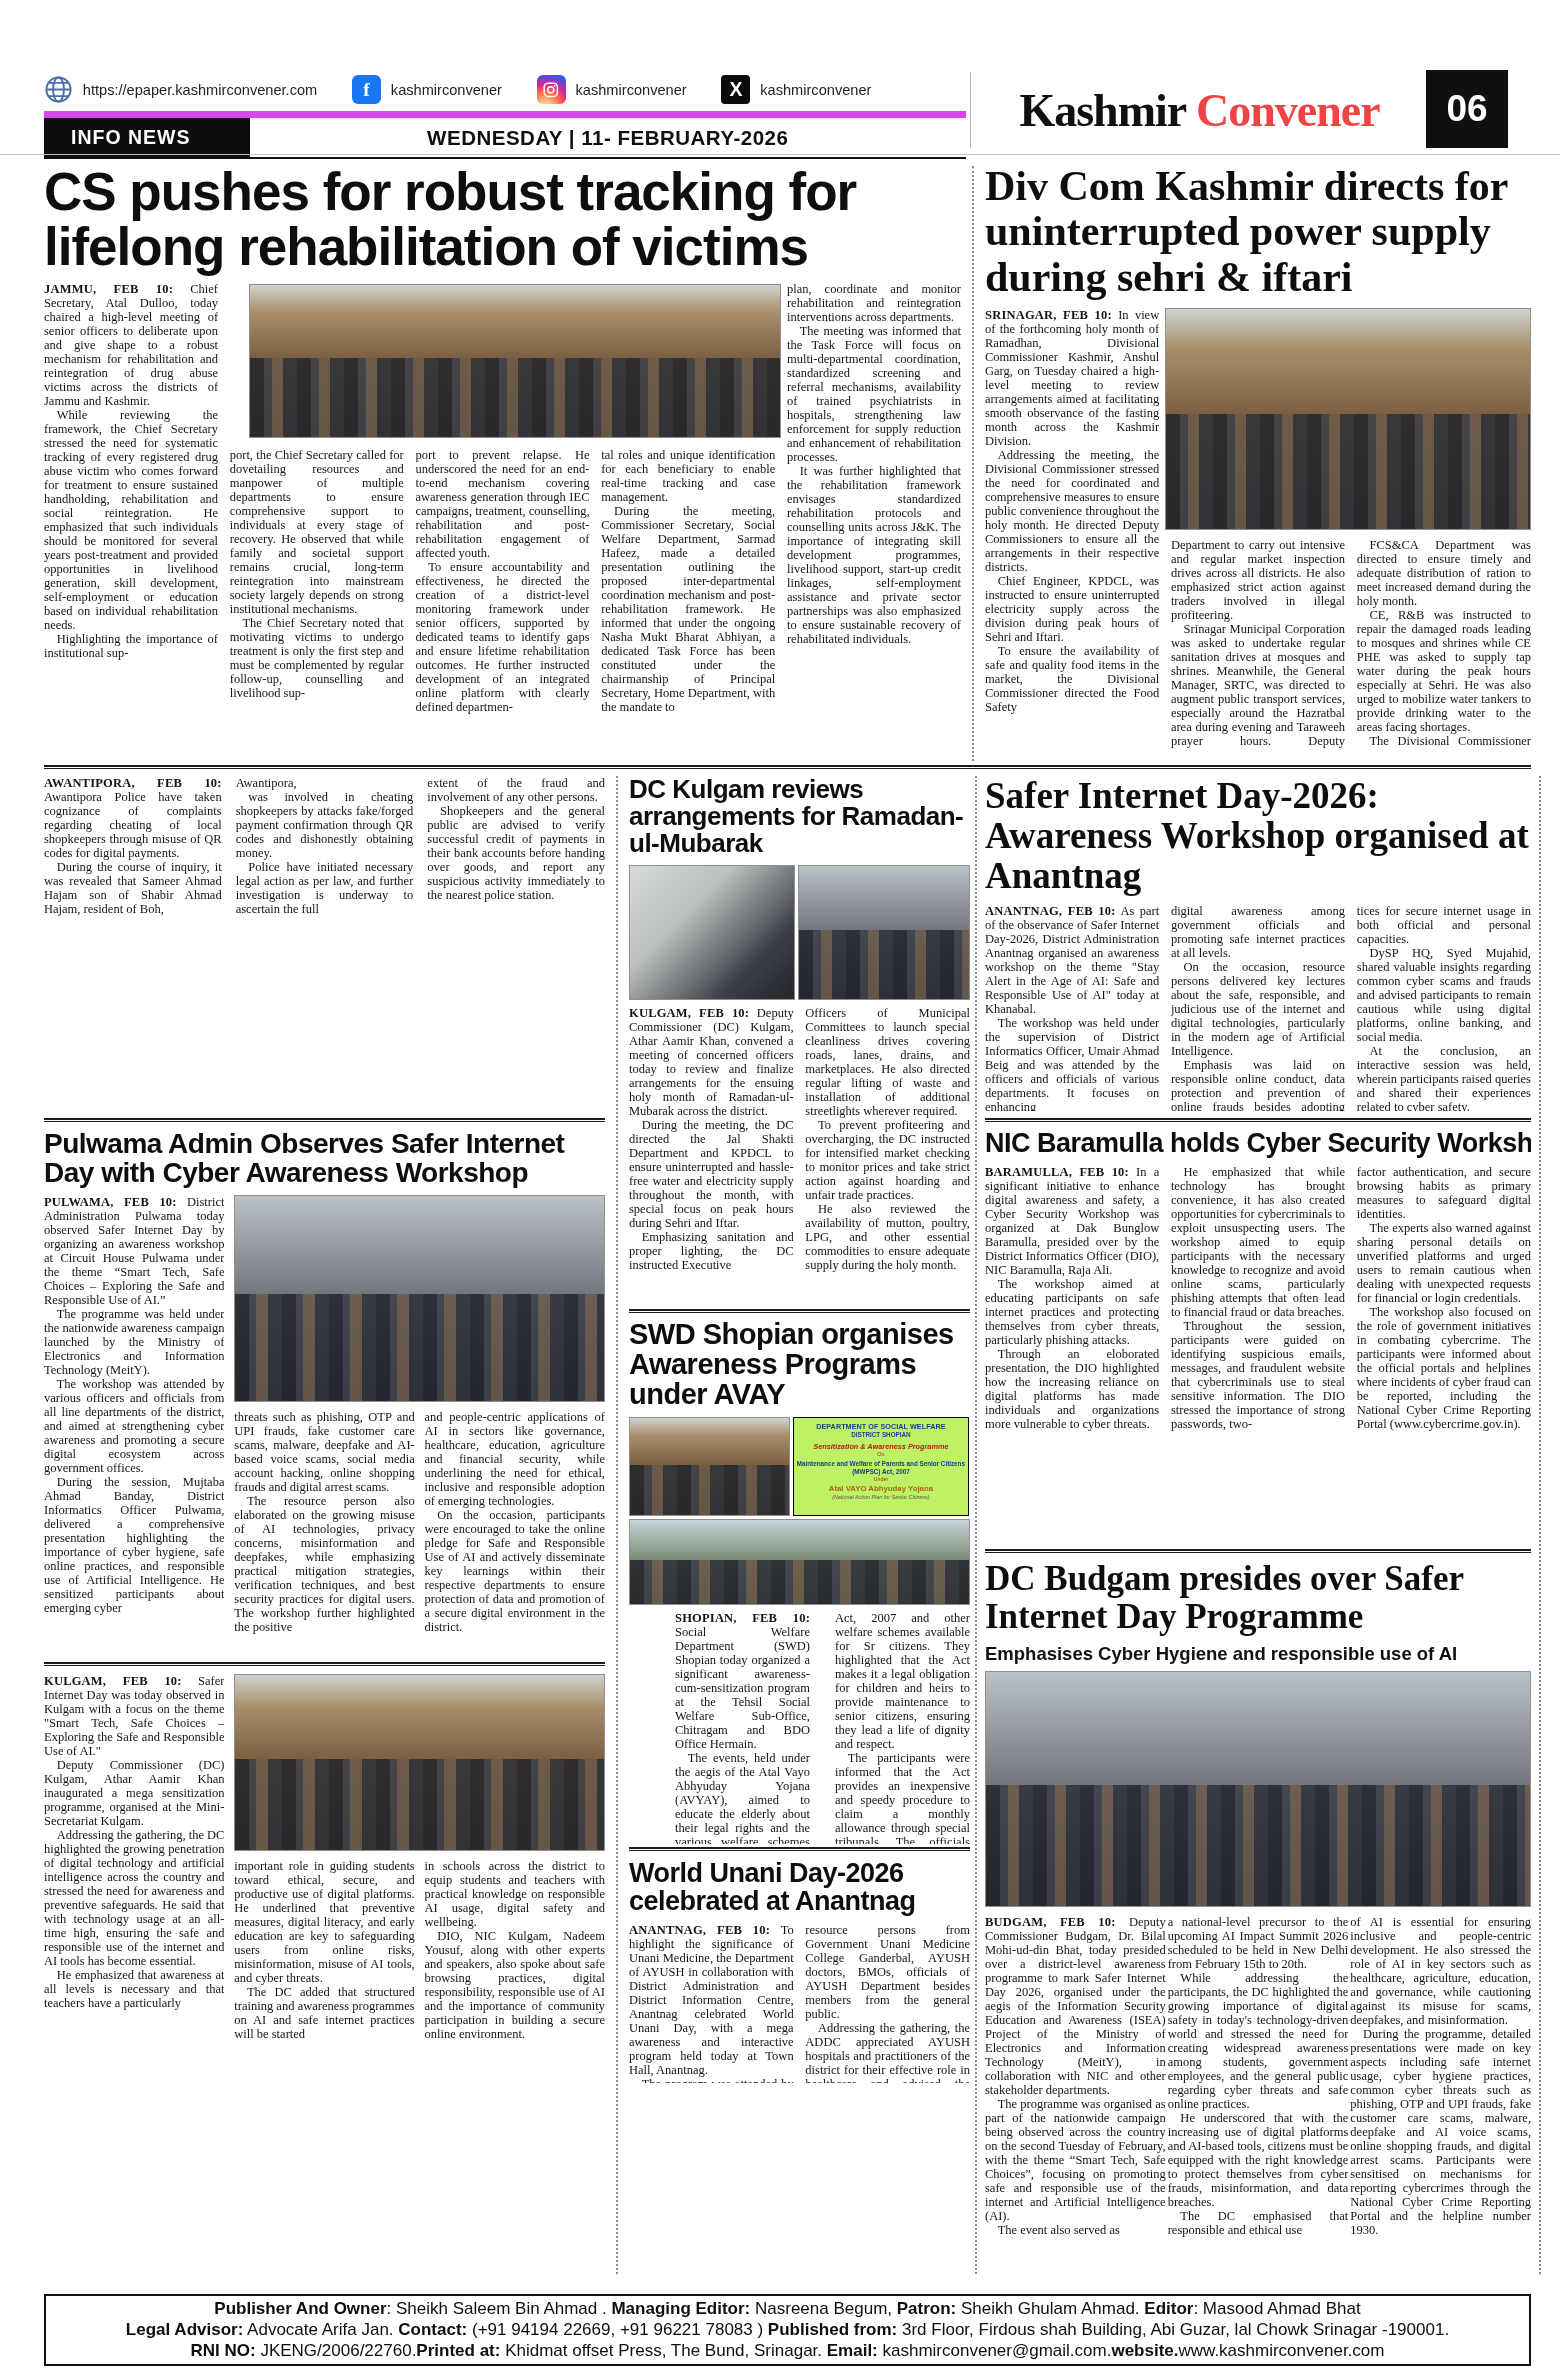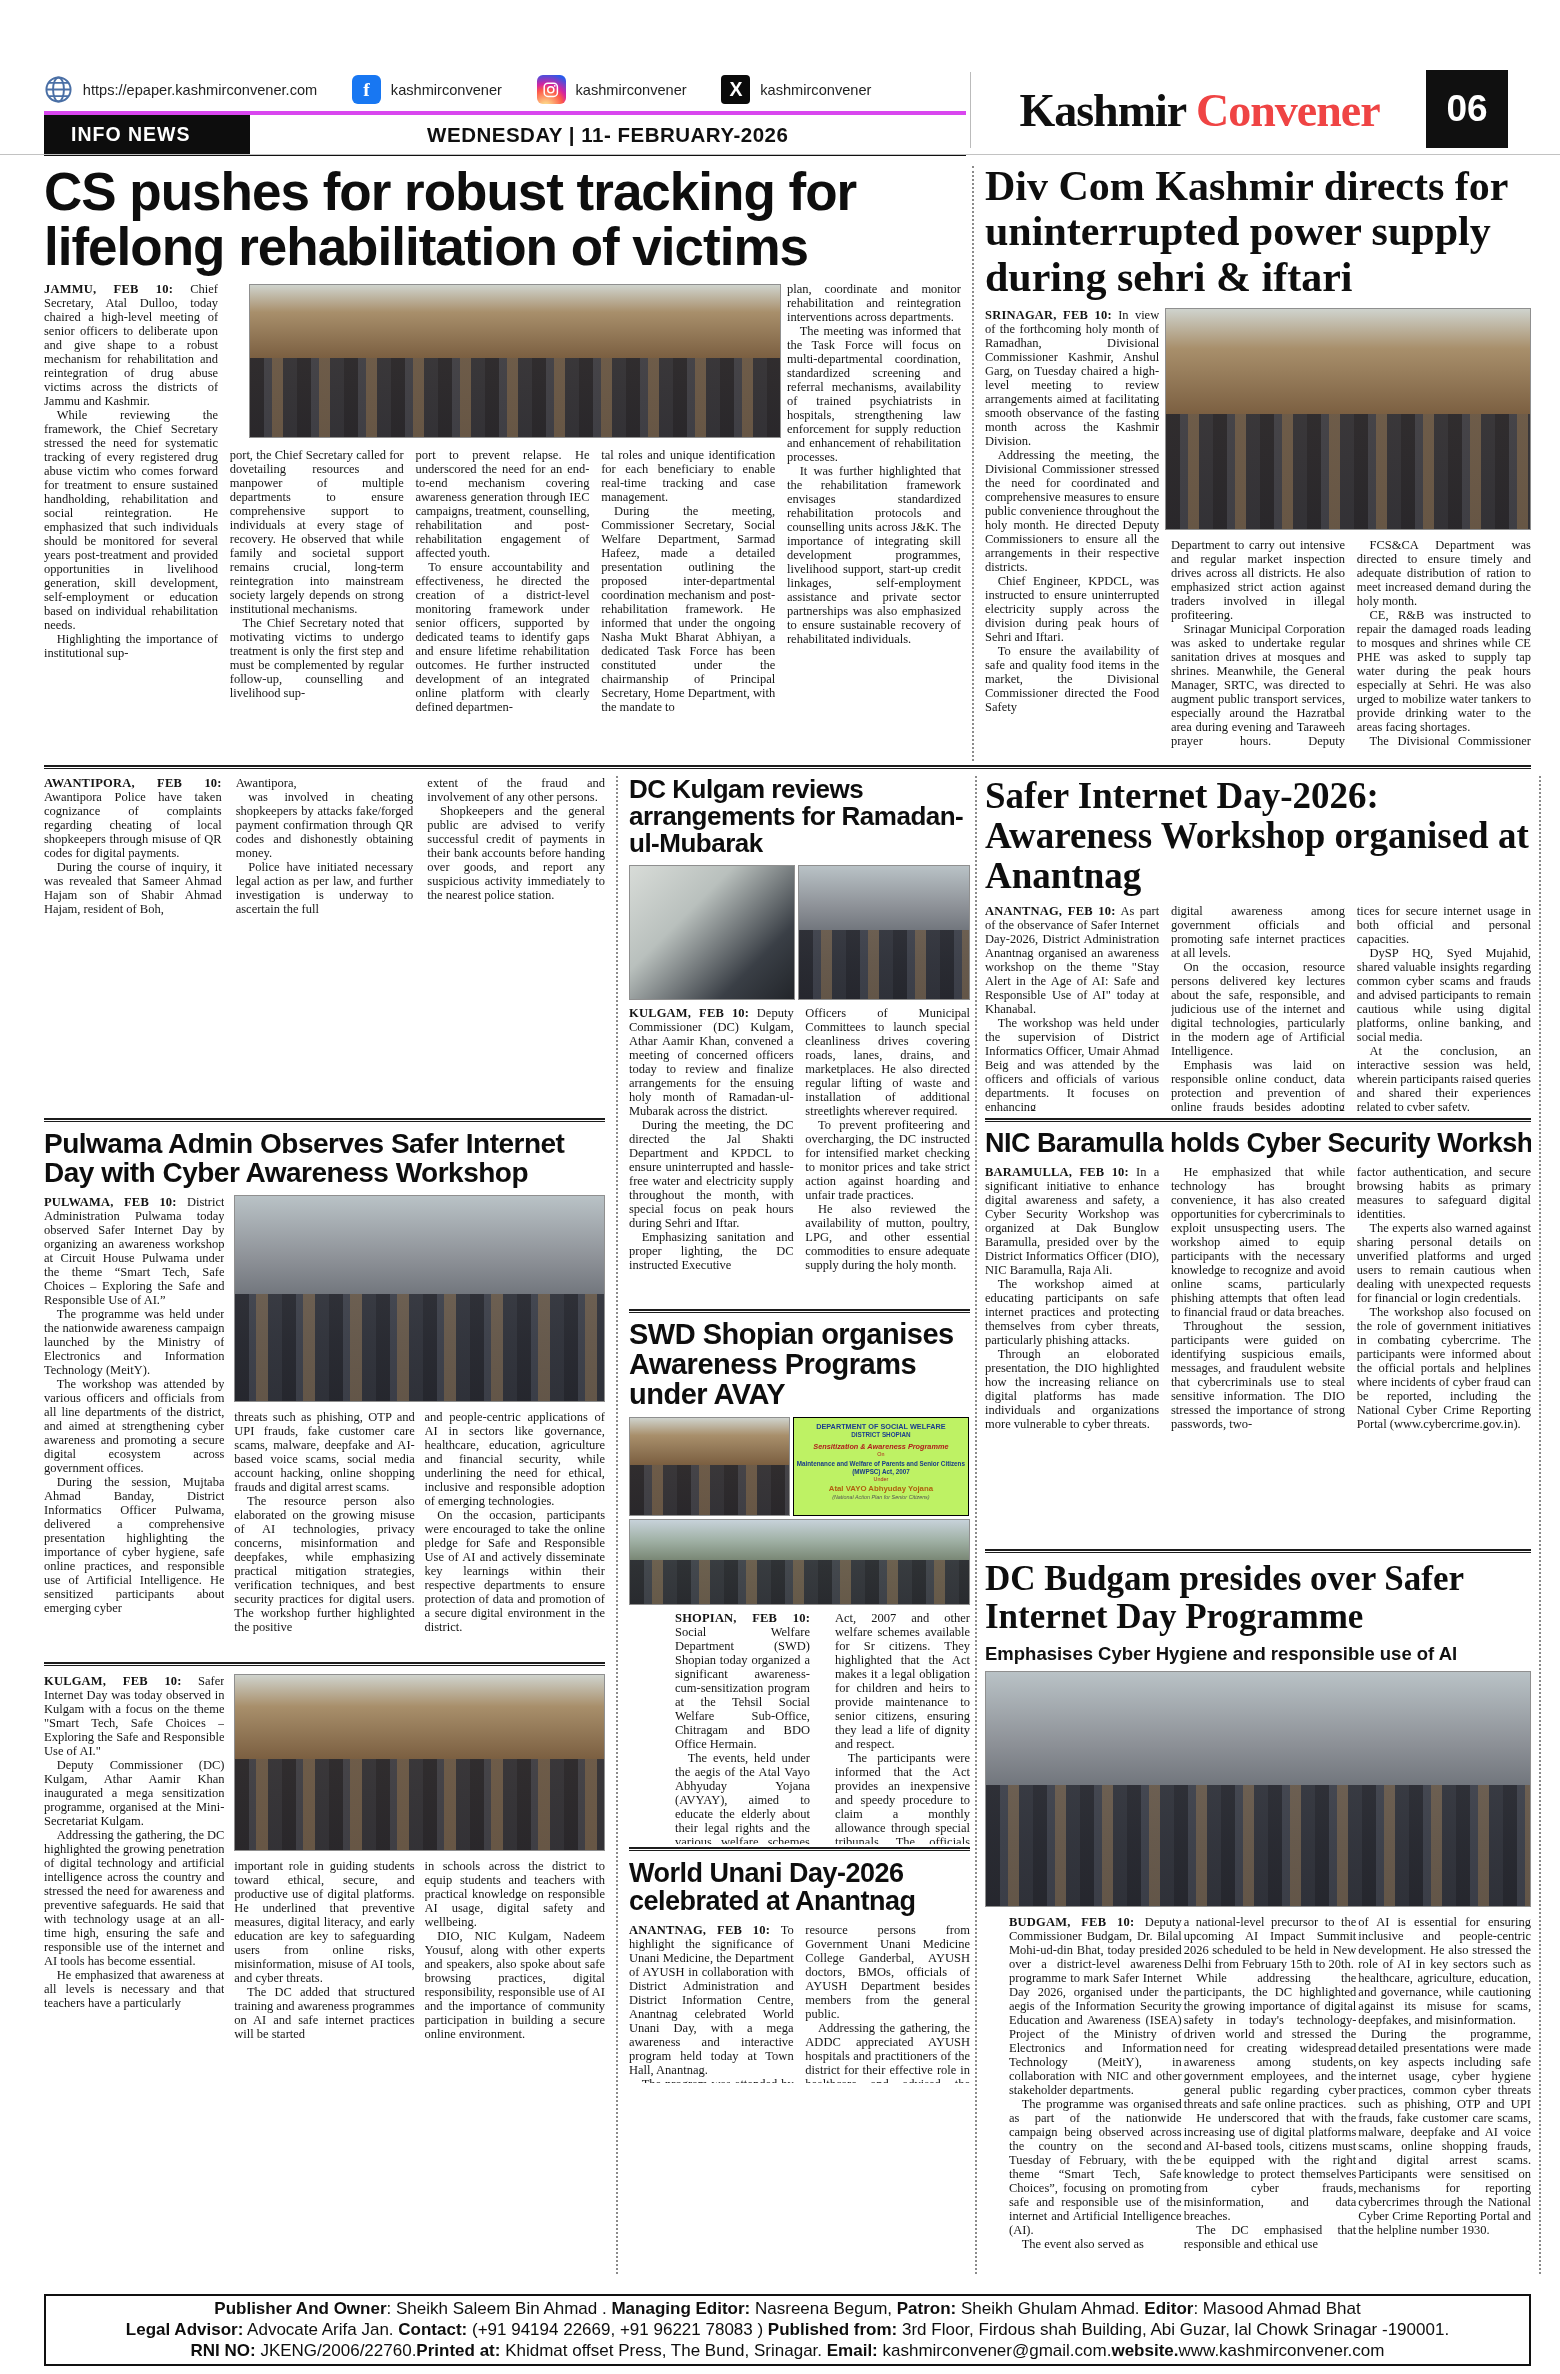--- a/index.html
+++ b/index.html
@@ -6,21 +6,21 @@
   .page{position:relative;width:1560px;height:2375px;margin:0 auto;background:#ffffff;
         font-family:"Liberation Serif",serif;color:#161616;overflow:hidden;}
   .abs{position:absolute;}
   
   .topbar{position:absolute;left:44px;top:68px;width:922px;height:43px;display:flex;align-items:center;gap:9.8px;
           font-family:"Liberation Sans",sans-serif;font-size:14.6px;color:#222;}
   .sicon{width:29px;height:29px;border-radius:5.9px;display:flex;align-items:center;justify-content:center;
          color:#fff;font-weight:bold;font-family:"Liberation Serif",serif;font-size:19.5px;flex:0 0 auto;}
   .handle{margin-right:25px;white-space:nowrap;}
   .hdr-divider{position:absolute;left:970px;top:72px;width:1px;height:76px;background:#bbb;}
-  .sectionrow{position:absolute;left:44px;top:111px;width:922px;height:39px;border-top:4px solid #d946ef;
+  .sectionrow{position:absolute;left:44px;top:111px;width:922px;height:39px;border-top:7px solid #d946ef;
               border-bottom:2.9px solid #101010;display:flex;align-items:stretch;}
   .infonews{background:#0d0d0d;color:#fff;font-family:"Liberation Sans",sans-serif;font-weight:bold;
             font-size:19.5px;letter-spacing:1px;display:flex;align-items:center;padding:0 59px 0 27px;}
   .datebox{flex:1;display:flex;align-items:center;justify-content:center;font-family:"Liberation Sans",sans-serif;
            font-weight:bold;font-size:20.5px;letter-spacing:0.5px;color:#101010;}
   .masthead{position:absolute;left:980px;top:76px;width:439px;height:68px;display:flex;align-items:center;justify-content:center;
             font-family:"Liberation Serif",serif;font-weight:bold;font-size:46px;letter-spacing:-1px;white-space:nowrap;}
   .pagebox{position:absolute;left:1426px;top:70px;width:82px;height:78px;background:#101010;color:#fff;
            display:flex;align-items:center;justify-content:center;font-family:"Liberation Sans",sans-serif;
            font-weight:bold;font-size:37px;}
@@ -345,21 +345,21 @@
           <p class="cont">resource persons from Government Unani Medicine College Ganderbal, AYUSH doctors, BMOs, officials of AYUSH Department besides members from the general public.</p>
           <p>Addressing the gathering, the ADDC appreciated AYUSH hospitals and practitioners of the district for their effective role in healthcare and advised the department to create further awareness about AYUSH so the people get its benefits.</p>
         </div>
     </div>
   </section>
 
   <section class="article" style="left:985px;top:1560px;width:546px;height:718px;">
     <h1 class="hl serif" style="font-size:35px;">DC Budgam presides over Safer Internet Day Programme</h1>
     <div class="subhead">Emphasises Cyber Hygiene and responsible use of AI</div>
     <div class="photo ph-cool" style="width:546px;height:236px;margin-bottom:7.8px;"></div>
-    <div class="bodycols" style="height:351px;gap:2px;margin-left:24px;">
+    <div class="bodycols" style="height:351px;gap:2px;">
       <div class="col">
         <p class="lead"><b>BUDGAM, FEB 10:</b> <span>Deputy Commissioner Budgam, Dr. Bilal Mohi-ud-din Bhat, today presided over a district-level awareness programme to mark Safer Internet Day 2026, organised under the aegis of the Information Security Education and Awareness (ISEA) Project of the Ministry of Electronics and Information Technology (MeitY), in collaboration with NIC and other stakeholder departments.</span></p>
         <div>
             <p>The programme was organised as part of the nationwide campaign being observed across the country on the second Tuesday of February, with the theme “Smart Tech, Safe Choices”, focusing on promoting safe and responsible use of the internet and Artificial Intelligence (AI).</p>
             <p>The event also served as</p>
           </div>
       </div>
       <div class="col">
           <p class="cont">a national-level precursor to the upcoming AI Impact Summit 2026 scheduled to be held in New Delhi from February 15th to 20th.</p>
           <p>While addressing the participants, the DC highlighted the growing importance of digital safety in today's technology-driven world and stressed the need for creating widespread awareness among students, government employees, and the general public regarding cyber threats and safe online practices.</p>

